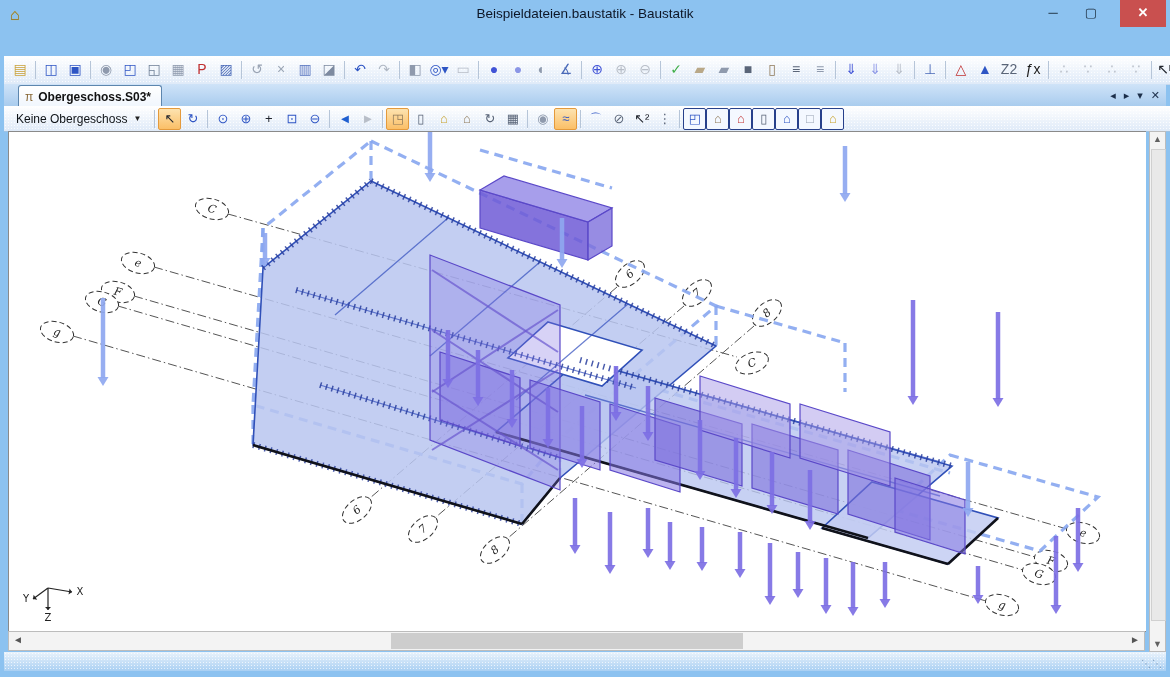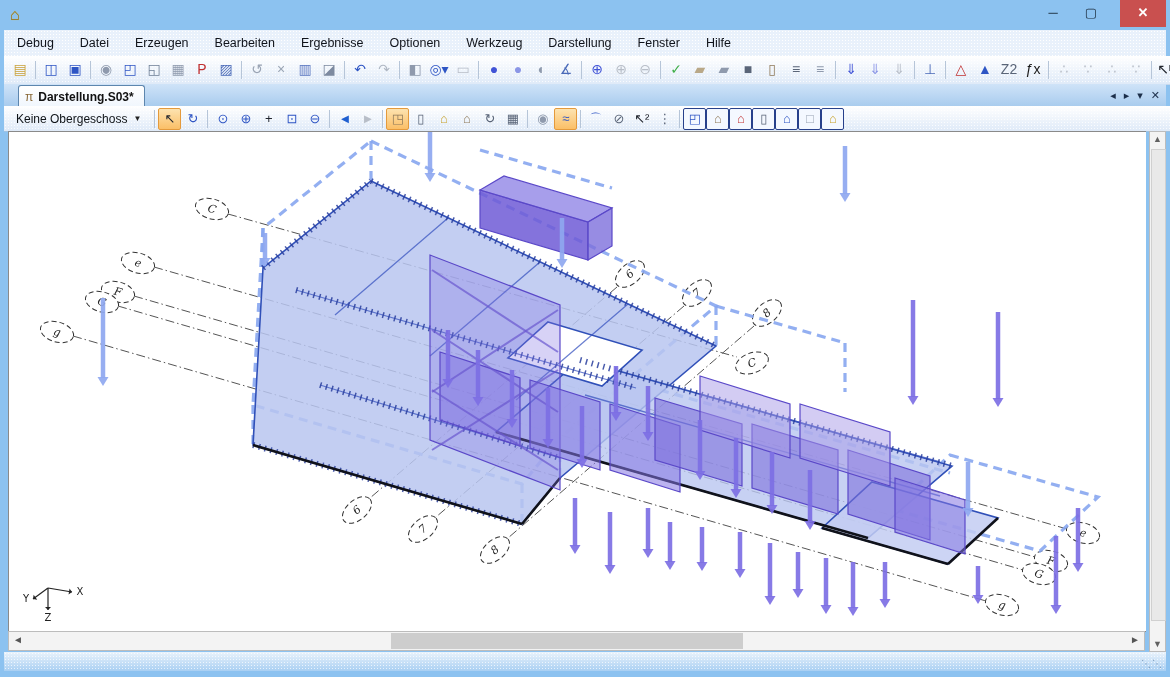--- a/index.html
+++ b/index.html
@@ -70,37 +70,26 @@
   text.bub{font:italic 11px "DejaVu Serif",serif;fill:#222;}
   text.axis{font:10px "DejaVu Sans",sans-serif;fill:#222;}
 </style>
 </head>
 <body>
 
 <div id="win">
 
   <div id="titlebar">
     <span id="home-ico">⌂</span>
+    <div id="title">Beispieldateien.baustatik - Baustatik</div>
     <span class="winbtn" id="btn-min">─</span>
     <span class="winbtn" id="btn-max">▢</span>
     <span class="winbtn" id="btn-close">✕</span>
   </div>
 
-  <div id="menubar">
-      <span class="menu-item">Debug</span>
-      <span class="menu-item">Datei</span>
-      <span class="menu-item">Erzeugen</span>
-      <span class="menu-item">Bearbeiten</span>
-      <span class="menu-item">Ergebnisse</span>
-      <span class="menu-item">Optionen</span>
-      <span class="menu-item">Werkzeug</span>
-      <span class="menu-item">Darstellung</span>
-      <span class="menu-item">Fenster</span>
-      <span class="menu-item">Hilfe</span>
-    </div>
 
   <div id="toolbar" class="bar">
       <span class="ic" style="color: rgb(201, 162, 58);">▤</span>
       <span class="sep"></span>
       <span class="ic" style="color: rgb(46, 85, 196);">◫</span>
       <span class="ic" style="color: rgb(46, 85, 196);">▣</span>
       <span class="sep"></span>
       <span class="ic" style="color: rgb(143, 154, 173);">◉</span>
       <span class="ic" style="color: rgb(46, 85, 196);">◰</span>
       <span class="ic" style="color: rgb(110, 127, 150);">◱</span>
@@ -152,21 +141,21 @@
       <span class="ic" style="color: rgb(184, 190, 200);">∵</span>
       <span class="ic" style="color: rgb(184, 190, 200);">∴</span>
       <span class="ic" style="color: rgb(184, 190, 200);">∵</span>
       <span class="sep"></span>
       <span class="ic" style="color: rgb(32, 36, 44);">↖ᵐ</span>
     </div>
 
   <div id="tabbar">
     <div id="tab1">
       <span class="tico">π</span>
-      <span>Darstellung.S03*</span>
+      <span>Obergeschoss.S03*</span>
     </div>
     <div id="tabctrl">
         <span>◂</span>
         <span>▸</span>
         <span>▾</span>
         <span>✕</span>
       </div>
   </div>
 
   <div id="toolbar2" class="bar">

